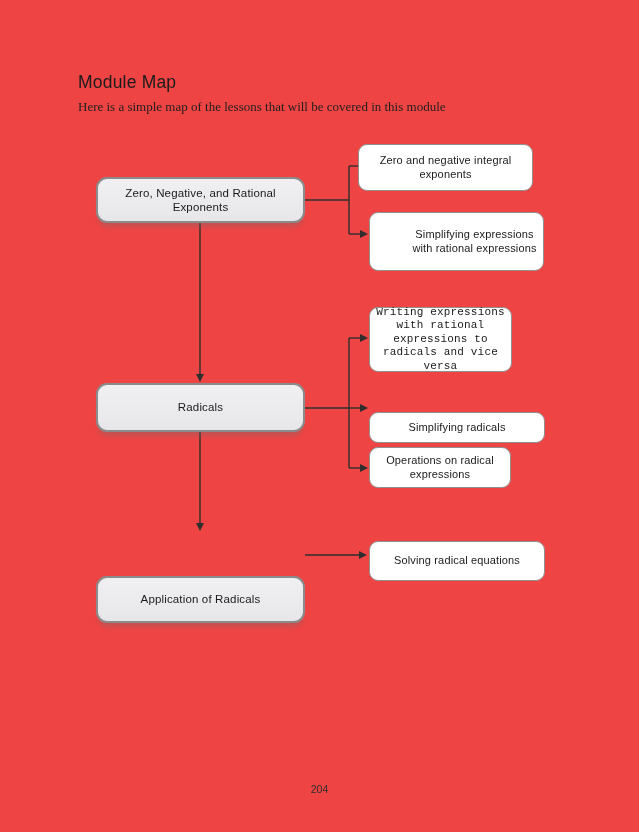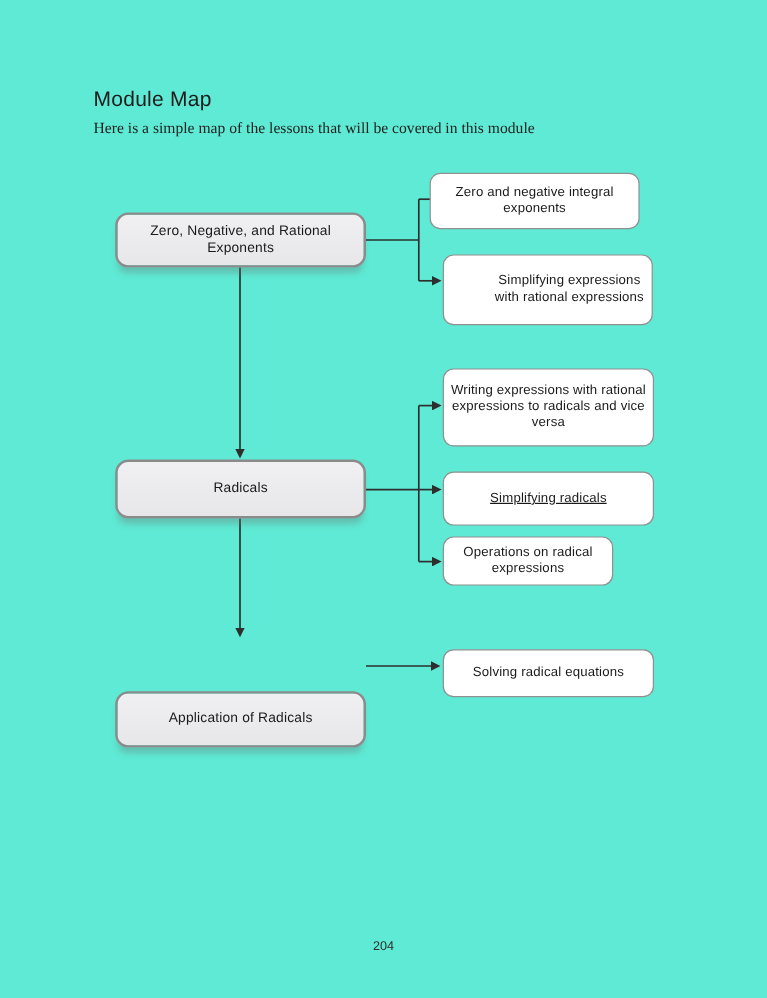--- a/index.html
+++ b/index.html
@@ -4,21 +4,21 @@
 <style>
   html, body {
     margin: 0;
     padding: 0;
     background: #ffffff;
   }
   .page {
     position: relative;
     width: 639px;
     height: 832px;
-    background: #5eead4;
+    background: #ef4444;
     overflow: hidden;
     font-family: "Liberation Sans", sans-serif;
     color: #1c1c1c;
   }
   .title {
     position: absolute;
     left: 78px;
     top: 72px;
     font-size: 17.5px;
     font-weight: 400;
@@ -58,22 +58,22 @@
     border-radius: 9px;
     font-size: 11px;
     padding: 2px 4px;
   }
   
   .n-l1 { left: 96px;  top: 177px; width: 209px; height: 46px; }
   .n-l2 { left: 96px;  top: 383px; width: 209px; height: 49px; }
   .n-l3 { left: 96px;  top: 532px; width: 209px; height: 47px; margin-top: 44px; }
   .n-r1 { left: 358px; top: 144px; width: 175px; height: 47px; }
   .n-r2 { left: 369px; top: 212px; width: 175px; height: 59px; padding-left: 40px; }
-  .n-r3 { left: 369px; top: 307px; width: 176px; height: 65px; }
-  .n-r4 { left: 369px; top: 393px; width: 176px; height: 45px; text-decoration: underline; }
+  .n-r3 { left: 369px; top: 307px; width: 143px; height: 65px; font-family: Liberation Mono, monospace; }
+  .n-r4 { left: 369px; top: 412px; width: 176px; height: 31px; }
   .n-r5 { left: 369px; top: 447px; width: 142px; height: 41px; }
   .n-r6 { left: 369px; top: 541px; width: 176px; height: 40px; }
   .connectors {
     position: absolute;
     left: 0; top: 0;
     width: 639px;
     height: 832px;
     pointer-events: none;
   }
   .page-number {

